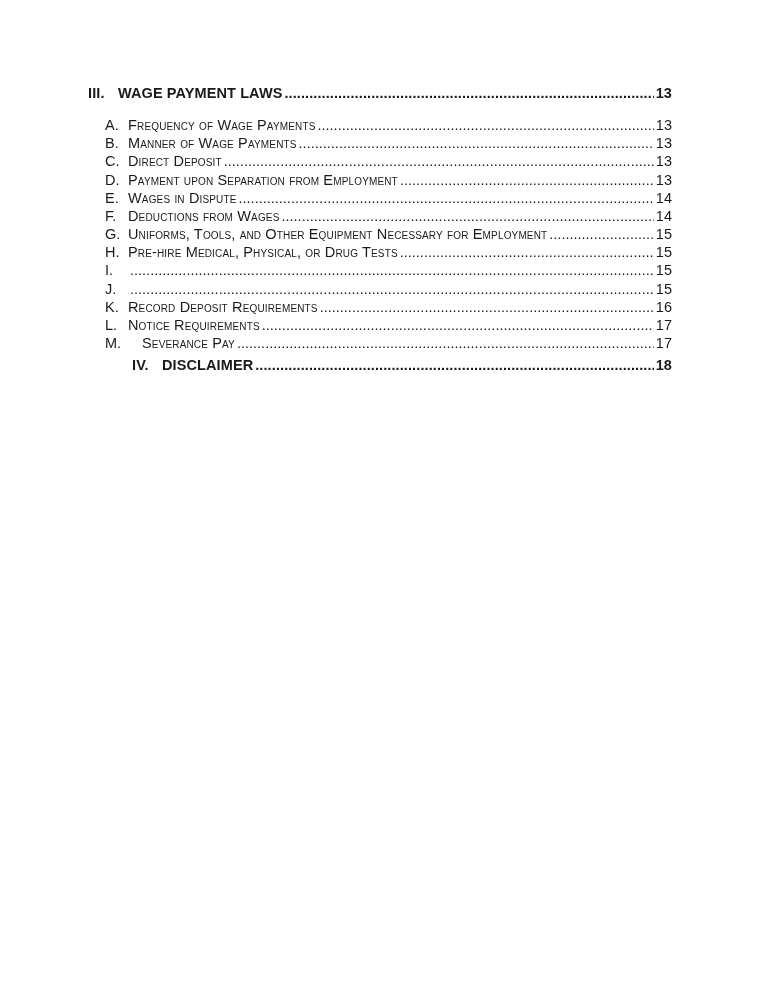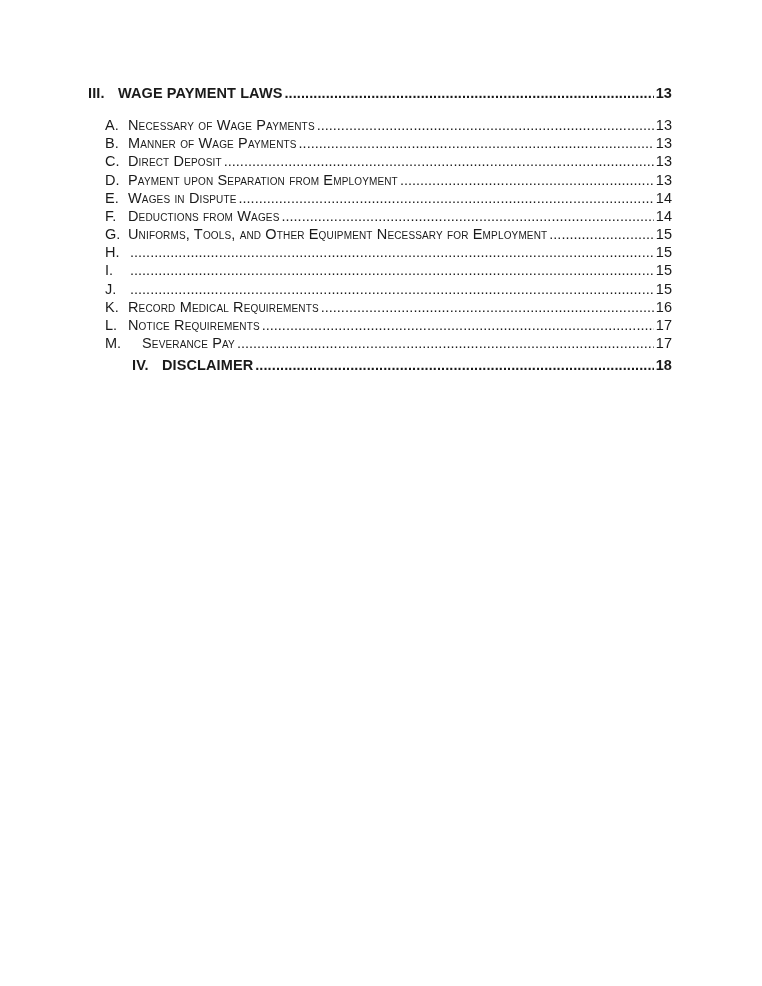--- a/index.html
+++ b/index.html
@@ -87,21 +87,21 @@
 
     <div class="toc-row section section-iii">
       <span class="numeral-col">III.</span>
       <span class="title-col">WAGE PAYMENT LAWS</span>
       <span class="leader-col"></span>
       <span class="page-col">13</span>
     </div>
 
     <div class="toc-row item">
       <span class="letter-col">A.</span>
-      <span class="title-col">Necessary of Wage Payments</span>
+      <span class="title-col">Frequency of Wage Payments</span>
       <span class="leader-col"></span>
       <span class="page-col">13</span>
     </div>
 
     <div class="toc-row item">
       <span class="letter-col">B.</span>
       <span class="title-col">Manner of Wage Payments</span>
       <span class="leader-col"></span>
       <span class="page-col">13</span>
     </div>
@@ -136,39 +136,40 @@
 
     <div class="toc-row item">
       <span class="letter-col">G.</span>
       <span class="title-col">Uniforms, Tools, and Other Equipment Necessary for Employment</span>
       <span class="leader-col"></span>
       <span class="page-col">15</span>
     </div>
 
     <div class="toc-row item">
       <span class="letter-col">H.</span>
+      <span class="title-col">Pre-hire Medical, Physical, or Drug Tests</span>
       <span class="leader-col"></span>
       <span class="page-col">15</span>
     </div>
 
     <div class="toc-row item">
       <span class="letter-col">I.</span>
       <span class="leader-col"></span>
       <span class="page-col">15</span>
     </div>
 
     <div class="toc-row item">
       <span class="letter-col">J.</span>
       <span class="leader-col"></span>
       <span class="page-col">15</span>
     </div>
 
     <div class="toc-row item">
       <span class="letter-col">K.</span>
-      <span class="title-col">Record Medical Requirements</span>
+      <span class="title-col">Record Deposit Requirements</span>
       <span class="leader-col"></span>
       <span class="page-col">16</span>
     </div>
 
     <div class="toc-row item">
       <span class="letter-col">L.</span>
       <span class="title-col">Notice Requirements</span>
       <span class="leader-col"></span>
       <span class="page-col">17</span>
     </div>

